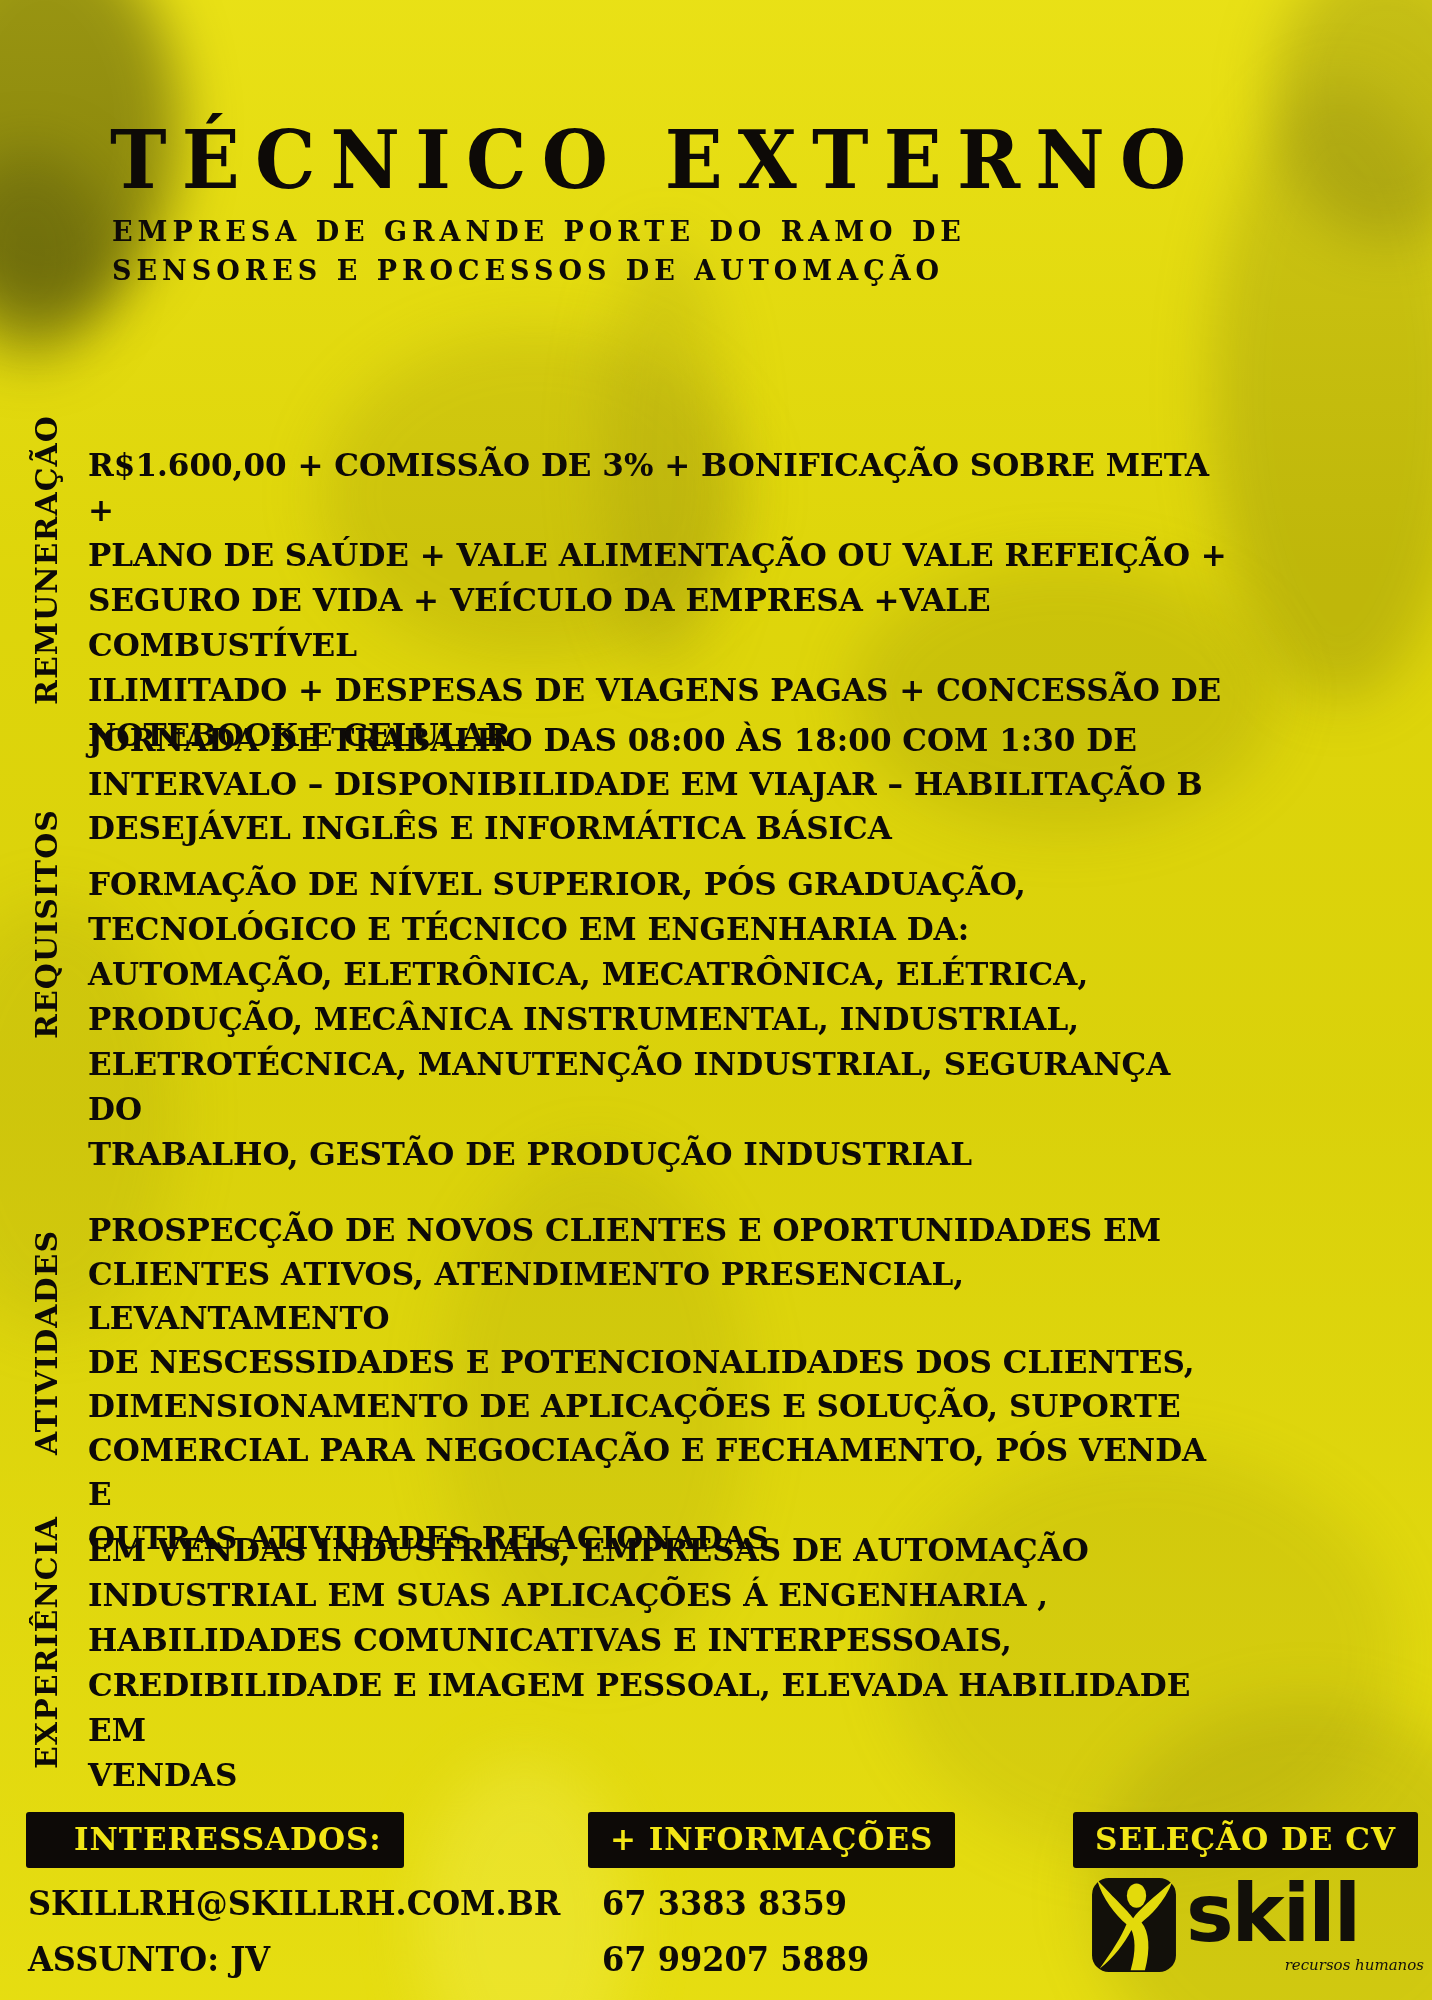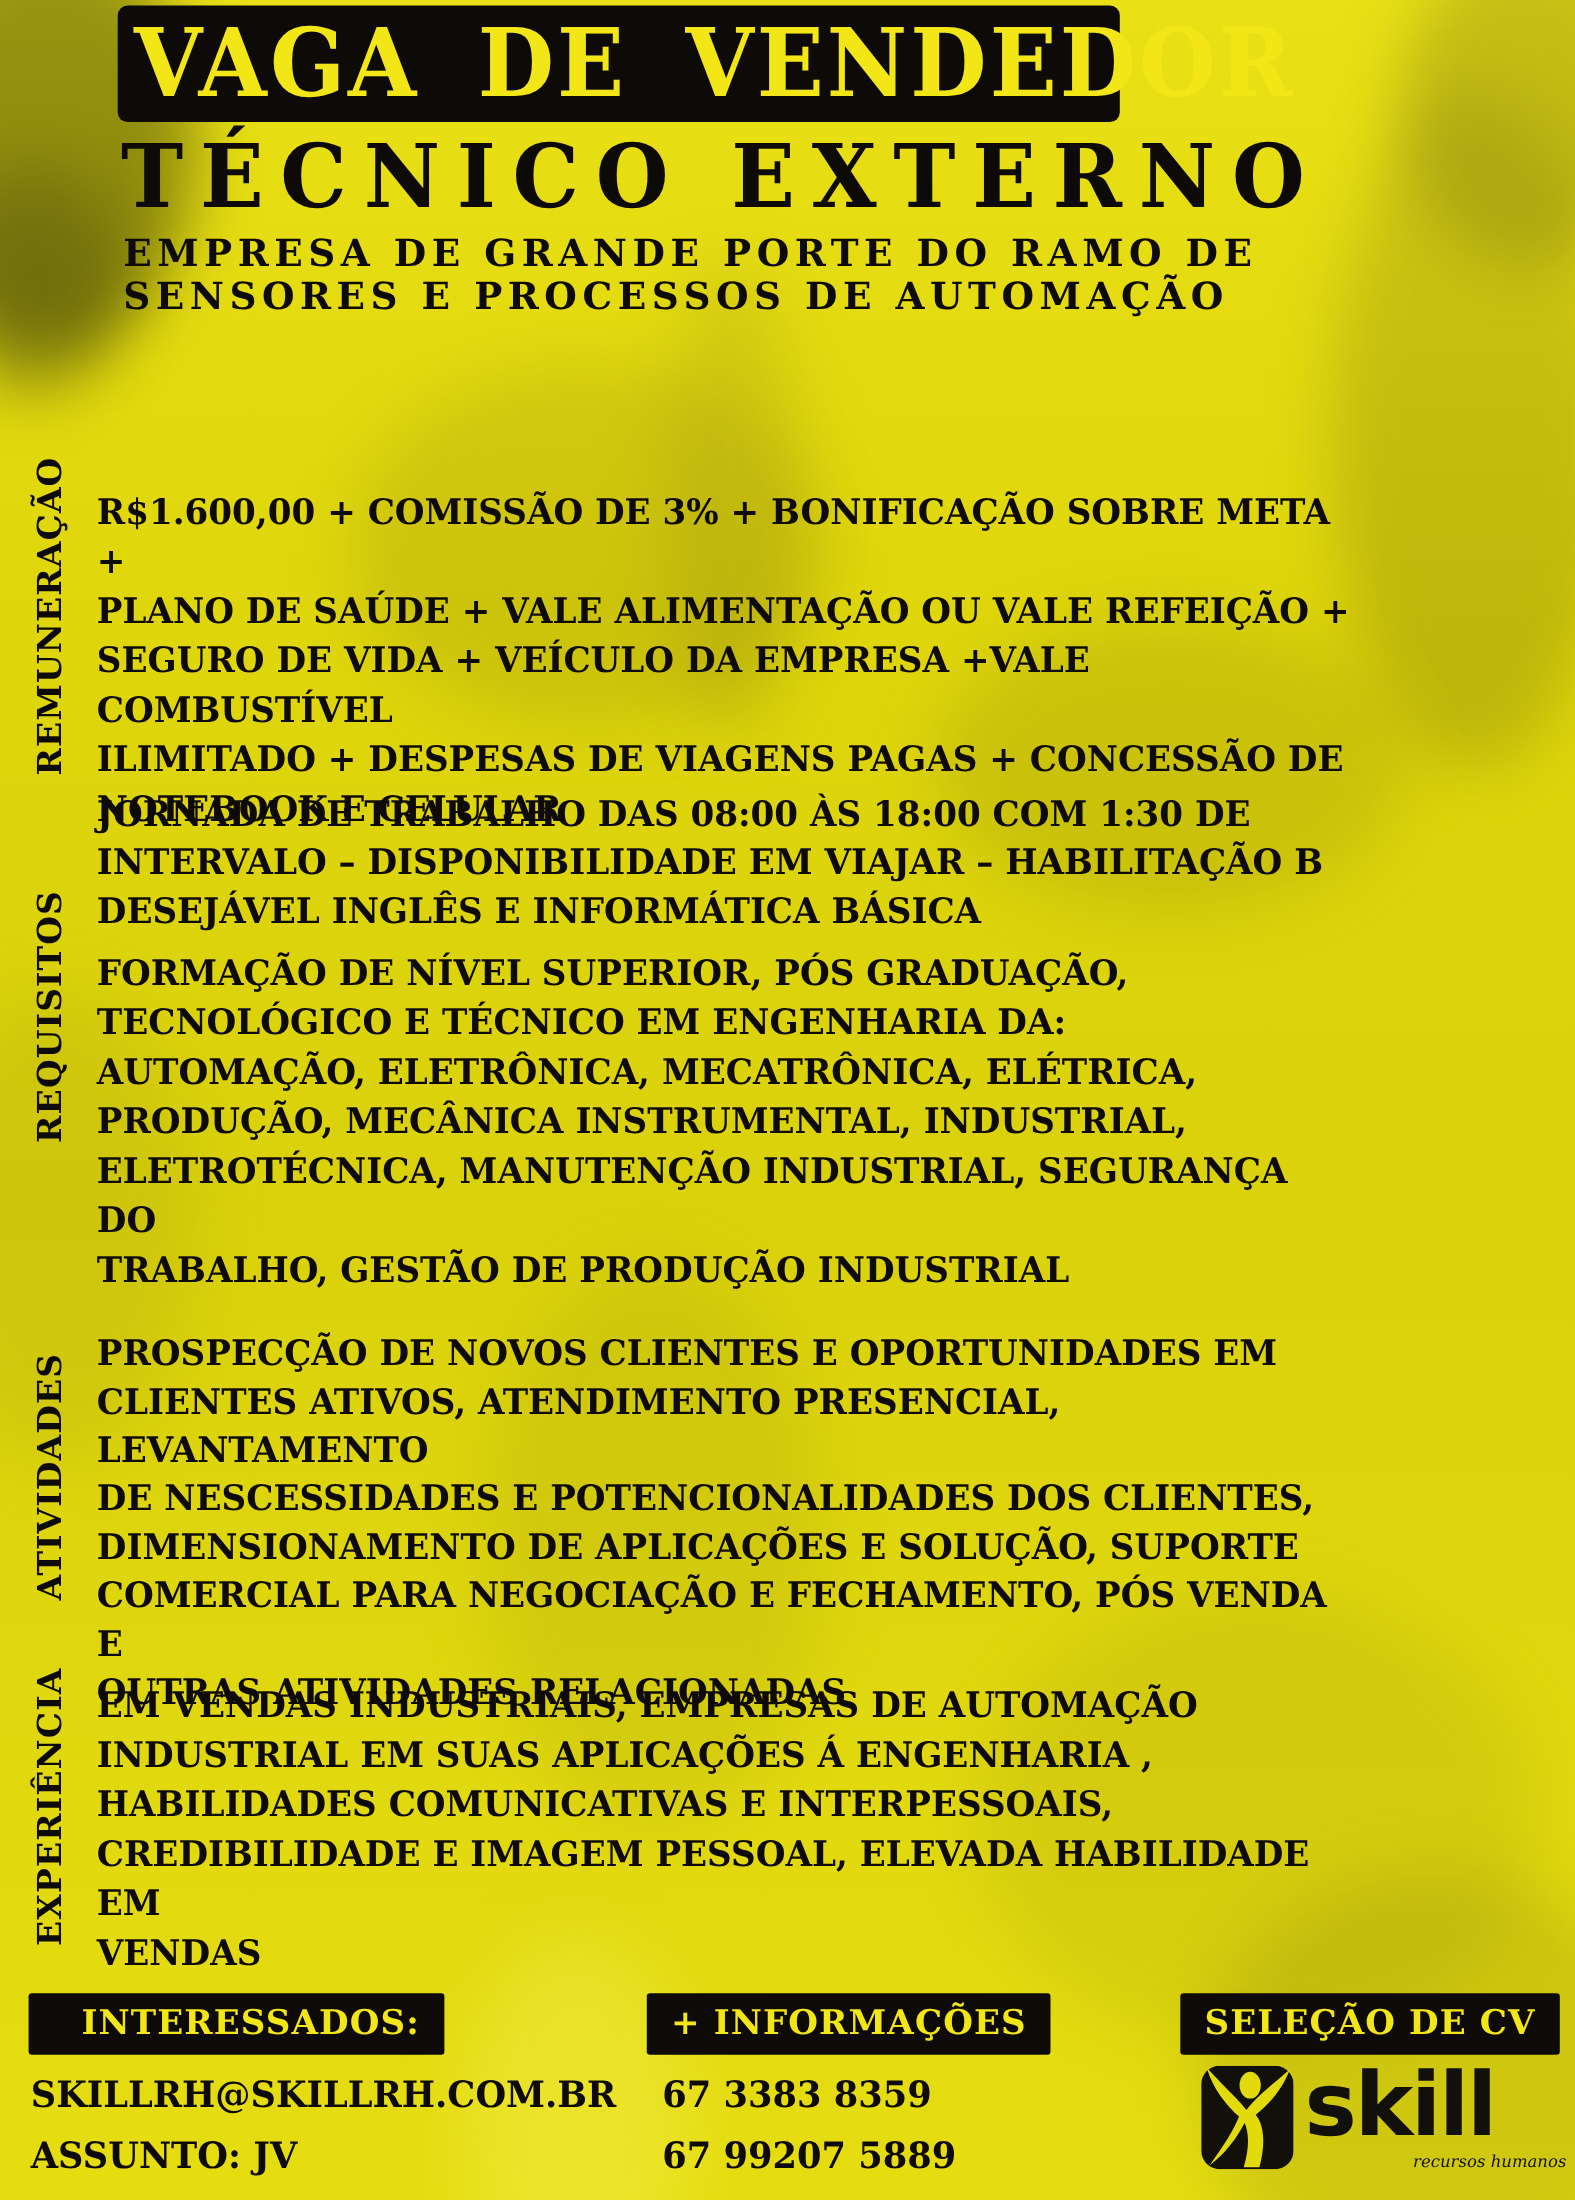--- a/index.html
+++ b/index.html
@@ -45,21 +45,21 @@
     transform:scaleX(.93);transform-origin:left center;
   }
   .title2{
     left:110px;top:116px;margin:0;
     font-weight:bold;font-size:80px;line-height:88px;
     letter-spacing:16px;white-space:nowrap;
     transform:scaleX(.95);transform-origin:left center;
   }
   .subtitle{
     left:112px;top:212px;
-    font-weight:bold;font-size:34px;line-height:39px;
+    font-weight:bold;font-size:27px;line-height:39px;
     letter-spacing:5px;white-space:pre-line;
   }
   .vlabel{
     left:22px;width:48px;
     display:flex;align-items:center;justify-content:center;
     font-weight:bold;font-size:30px;letter-spacing:1px;
     writing-mode:vertical-rl;transform:rotate(180deg);
     white-space:nowrap;
   }
   .lab-rem{top:430px;height:260px;}
@@ -125,23 +125,20 @@
     <div class="blob b5"></div>
     <div class="blob b6"></div>
     <div class="blob b7"></div>
     <div class="blob b8"></div>
     <div class="blob b9"></div>
     <div class="blob b10"></div>
     <div class="blob b11"></div>
     <div class="blob b12"></div>
   </div>
 
-  <div class="abs title-banner">
-    <span class="t1">VAGA DE VENDEDOR</span>
-  </div>
 
   <h1 class="abs title2">TÉCNICO EXTERNO</h1>
 
   <div class="abs subtitle">EMPRESA DE GRANDE PORTE DO RAMO DE
 SENSORES E PROCESSOS DE AUTOMAÇÃO</div>
 
   <div class="abs vlabel lab-rem">REMUNERAÇÃO</div>
   <div class="abs para p-rem">R$1.600,00 + COMISSÃO DE 3% + BONIFICAÇÃO SOBRE META +
 PLANO DE SAÚDE + VALE ALIMENTAÇÃO OU VALE REFEIÇÃO +
 SEGURO DE VIDA + VEÍCULO DA EMPRESA +VALE COMBUSTÍVEL

